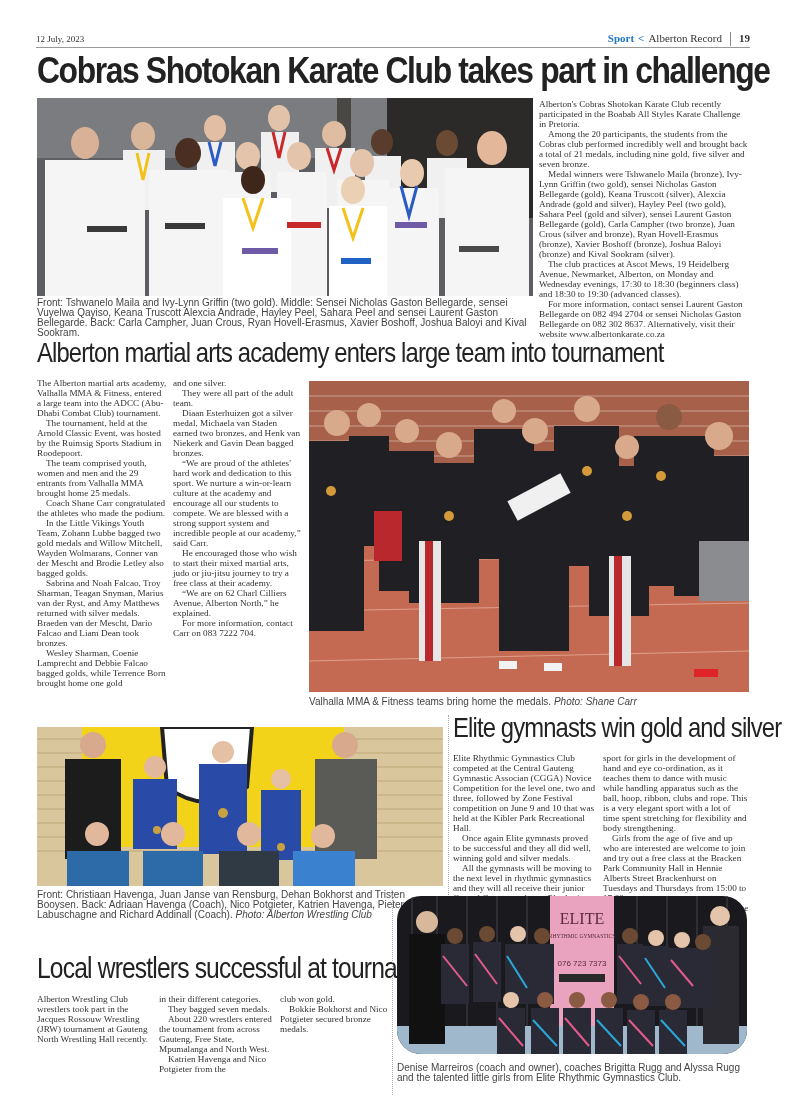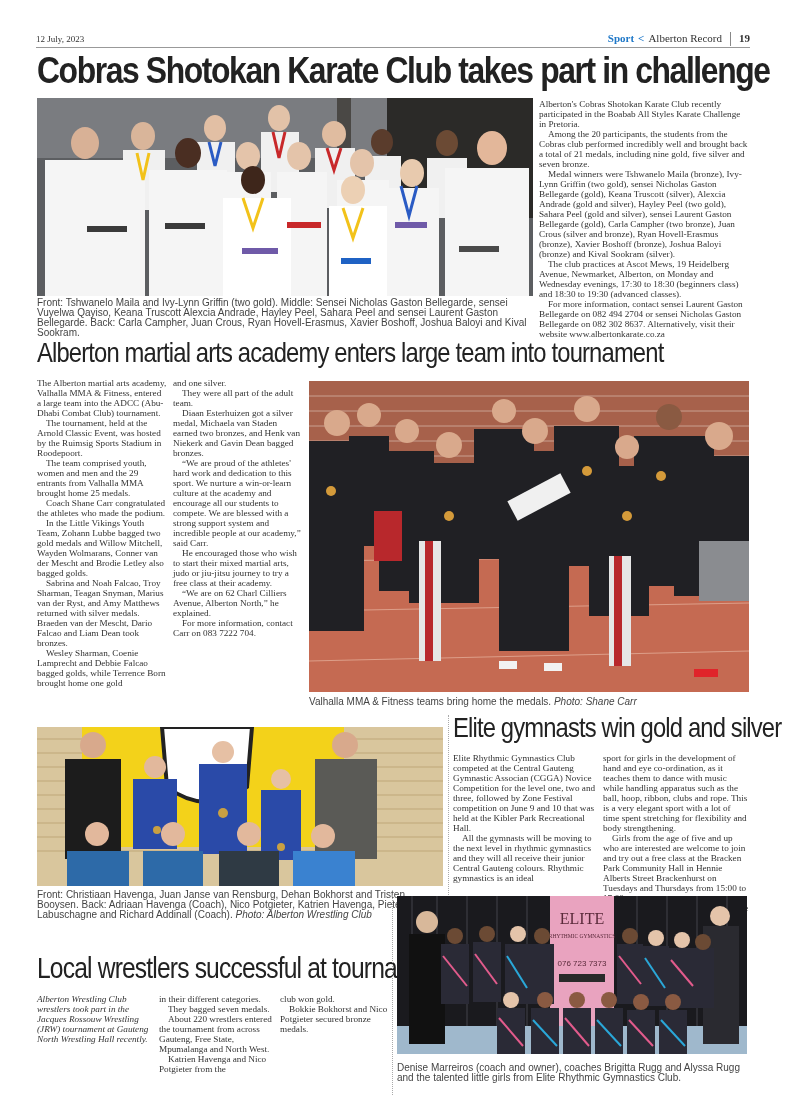--- a/index.html
+++ b/index.html
@@ -257,50 +257,51 @@
       </g>
   </svg>
 </div>
 <div class="abs caption" style="left:37px; top:890px; width:406px;">
   <span>Front: Christiaan Havenga, Juan Janse van Rensburg, Dehan Bokhorst and Tristen Booysen. Back: Adriaan Havenga (Coach), Nico Potgieter, Katrien Havenga, Pieter Labuschagne and Richard Addinall (Coach).</span>
   <em>Photo: Alberton Wrestling Club</em>
 </div>
 
 <div class="abs headline-lg" style="left:37px; top:952px; font-size:29px;">Local wrestlers successful at tournament</div>
 
-<div class="abs body-text" style="left:37px; top:994px; width:117px;font-style:italic;">
+<div class="abs body-text" style="left:37px; top:994px; width:117px;">
   <p class="first">Alberton Wrestling Club wrestlers took part in the Jacques Rossouw Wrestling (JRW) tournament at Gauteng North Wrestling Hall recently.</p>
 </div>
 <div class="abs body-text" style="left:159px; top:994px; width:117px;">
   <p class="first">in their different categories.</p>
   <p>They bagged seven medals.</p>
   <p>About 220 wrestlers entered the tournament from across Gauteng, Free State, Mpumalanga and North West.</p>
   <p>Katrien Havenga and Nico Potgieter from the</p>
 </div>
 <div class="abs body-text" style="left:280px; top:994px; width:115px;">
   <p class="first">club won gold.</p>
   <p>Bokkie Bokhorst and Nico Potgieter secured bronze medals.</p>
 </div>
 
 <div class="abs vrule" style="left:392px; top:895px; height:200px;"></div>
 <div class="abs vrule" style="left:448px; top:715px; height:180px;"></div>
 
 <div class="abs headline-lg" style="left:453px; top:712px; font-size:28px;">Elite gymnasts win gold and silver medals</div>
 
 <div class="abs body-text" style="left:453px; top:753px; width:143px;">
   <p class="first">Elite Rhythmic Gymnastics Club competed at the Central Gauteng Gymnastic Associan (CGGA) Novice Competition for the level one, two and three, followed by Zone Festival competition on June 9 and 10 that was held at the Kibler Park Recreational Hall.</p>
+  <p>Once again Elite gymnasts proved to be successful and they all did well, winning gold and silver medals.</p>
   <p>All the gymnasts will be moving to the next level in rhythmic gymnastics and they will all receive their junior Central Gauteng colours. Rhythmic gymnastics is an ideal</p>
 </div>
 <div class="abs body-text" style="left:603px; top:753px; width:146px;">
   <p class="first">sport for girls in the development of hand and eye co-ordination, as it teaches them to dance with music while handling apparatus such as the ball, hoop, ribbon, clubs and rope. This is a very elegant sport with a lot of time spent stretching for flexibility and body strengthening.</p>
   <p>Girls from the age of five and up who are interested are welcome to join and try out a free class at the Bracken Park Community Hall in Hennie Alberts Street Brackenhurst on Tuesdays and Thursdays from 15:00 to 17:00.</p>
   <p>For more information contact Denise Marreiros on 076 723 7373.</p>
 </div>
 
-<div class="abs photo" style="left:397px; top:896px; width:350px; height:158px;">
+<div class="abs photo" style="left:397px; top:896px; width:350px; height:158px;border-radius:24px;">
   <svg width="350" height="158" viewBox="0 0 350 158">
     <rect width="350" height="158" fill="#1a1a1e"></rect>
     <g stroke="#2e2e34" stroke-width="2">
       <line x1="15" y1="0" x2="15" y2="130"></line>
         <line x1="40" y1="0" x2="40" y2="130"></line>
         <line x1="70" y1="0" x2="70" y2="130"></line>
       <line x1="100" y1="0" x2="100" y2="130"></line>
         <line x1="130" y1="0" x2="130" y2="130"></line>
         <line x1="240" y1="0" x2="240" y2="130"></line>
       <line x1="270" y1="0" x2="270" y2="130"></line>

